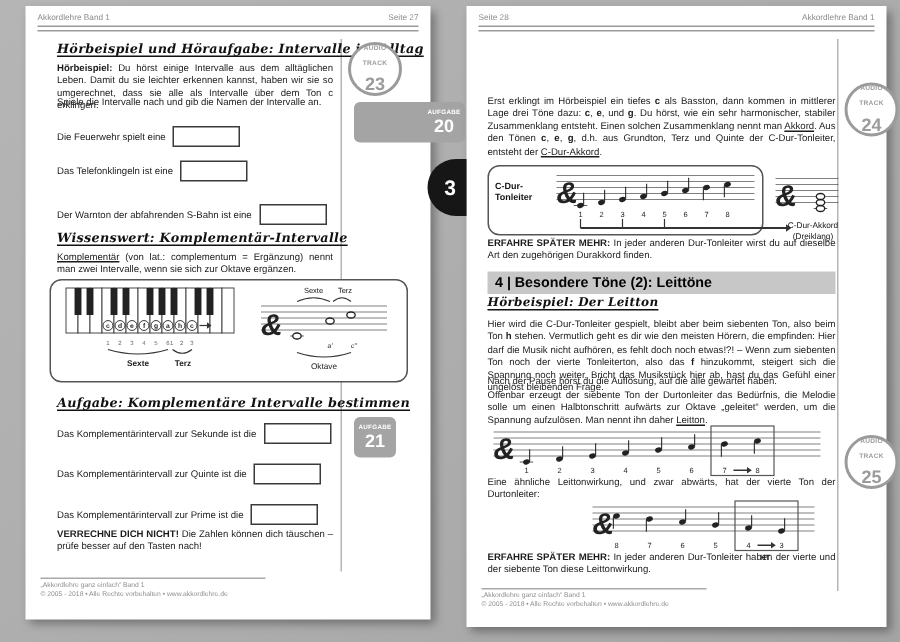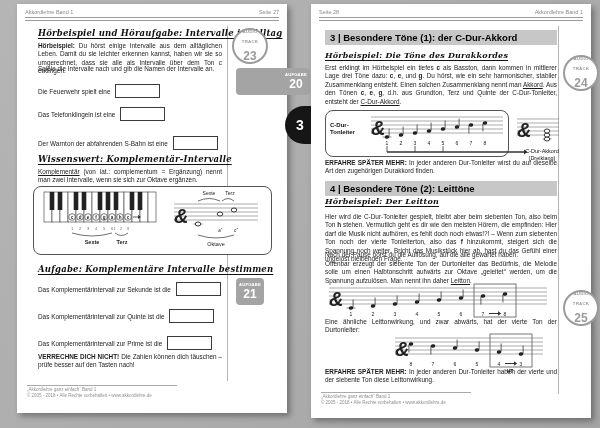--- a/index.html
+++ b/index.html
@@ -179,22 +179,20 @@
   </div>
 
   <div class="page pr">
     <div class="phead">
       <span>Seite 28</span>
       <span>Akkordlehre Band 1</span>
     </div>
     <div class="hrule"></div>
     <div class="vline" style="left:247px;top:22px;height:368px;"></div>
 
-    <div class="secbar" style="top:26px;">3 | Besondere Töne (1): der C-Dur-Akkord</div>
-    <h2 class="fancy" style="left:14px;top:46px;font-size:8px;">Hörbeispiel: Die Töne des Durakkordes</h2>
     <p class="body" style="left:14px;top:60px;width:232px;"><span>Erst erklingt im Hörbeispiel ein tiefes </span><span style="font-weight: bold;">c</span><span> als Basston, dann kommen in mittlerer Lage drei Töne dazu: </span><span style="font-weight: bold;">c</span><span>, </span><span style="font-weight: bold;">e</span><span>, und </span><span style="font-weight: bold;">g</span><span>. Du hörst, wie ein sehr harmonischer, stabiler Zusammenklang entsteht. Einen solchen Zusammenklang nennt man </span><span style="text-decoration: underline;">Akkord</span><span>. Aus den Tönen </span><span style="font-weight: bold;">c</span><span>, </span><span style="font-weight: bold;">e</span><span>, </span><span style="font-weight: bold;">g</span><span>, d.h. aus Grundton, Terz und Quinte der C-Dur-Tonleiter, entsteht der </span><span style="text-decoration: underline;">C-Dur-Akkord</span><span>.</span></p>
 
     <div class="durrow">
       <div class="durbox"></div>
       <div class="durlabel">C-Dur-Tonleiter</div>
       <svg id="scale-svg" style="left:46px;top:5px;" width="192" height="52" viewBox="0 0 192 52">
           <line x1="0" y1="4" x2="132" y2="4" stroke="#555" stroke-width="0.5"></line>
           <line x1="0" y1="8" x2="132" y2="8" stroke="#555" stroke-width="0.5"></line>
           <line x1="0" y1="12" x2="132" y2="12" stroke="#555" stroke-width="0.5"></line>
           <line x1="0" y1="16" x2="132" y2="16" stroke="#555" stroke-width="0.5"></line>

